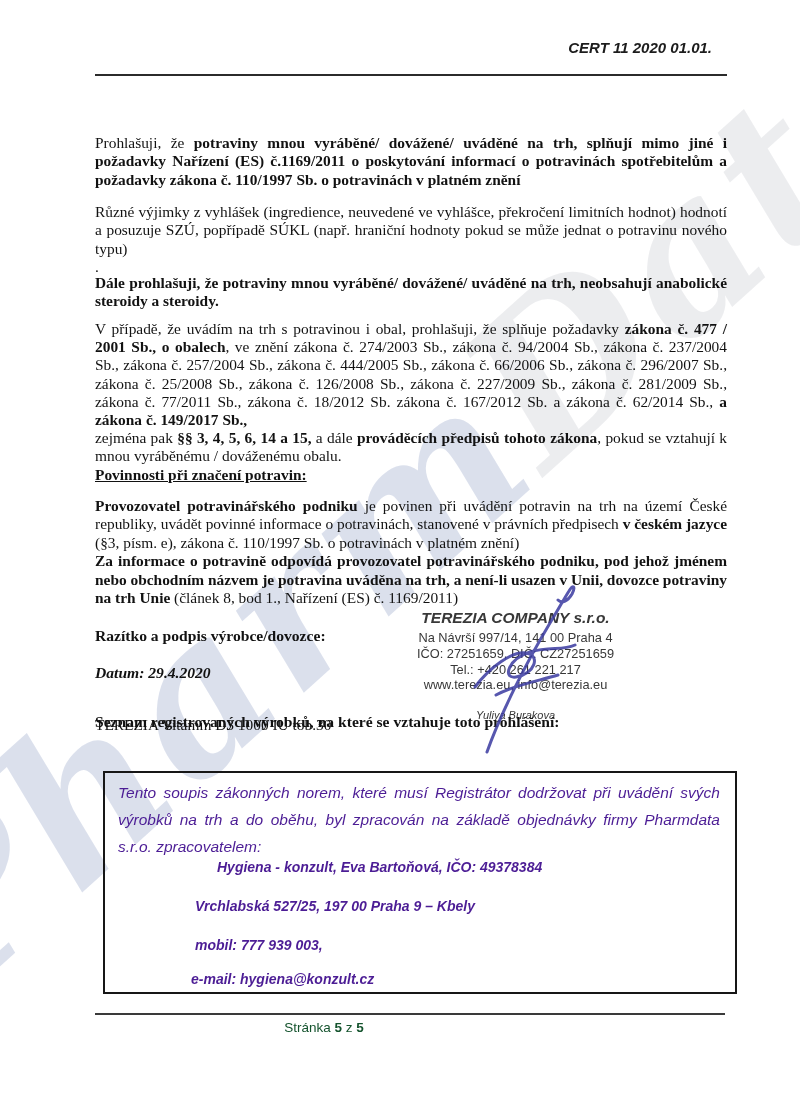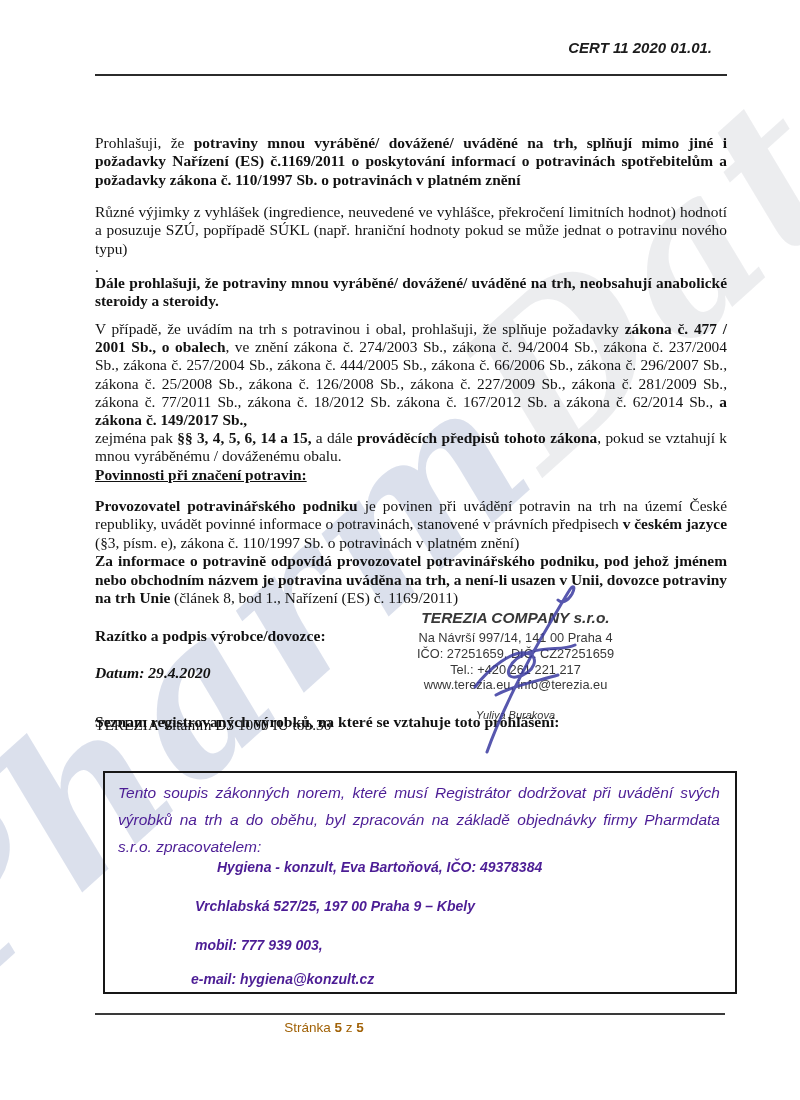--- a/index.html
+++ b/index.html
@@ -25,21 +25,21 @@
   .stamp .sline{font-size:12.8px;line-height:15.8px;}
   .stamp .signatory{font-size:11px;font-style:italic;margin-top:16px;}
   .sig{left:438px;top:575px;z-index:2;}
   .proc-box{left:103px;top:771px;width:630px;height:219px;border:2px solid #161616;
             font-family:"Liberation Sans",sans-serif;font-style:italic;color:#4c1d95;}
   .proc-box .intro{position:absolute;left:13px;top:6px;width:602px;
                    font-size:15.5px;line-height:27px;text-align:justify;}
   .proc-line{position:absolute;font-size:14px;font-weight:bold;}
   .footer-rule{left:95px;top:1013px;width:630px;height:2px;background:#3a3a3a;}
   .page-number{left:0;top:1020px;width:648px;text-align:center;
-               font-family:"Liberation Sans",sans-serif;font-size:13.5px;color:#a16207;}
+               font-family:"Liberation Sans",sans-serif;font-size:13.5px;color:#14532d;}
 </style>
 </head>
 <body>
 
 <div class="page">
 
   <div class="watermark"><span class="wm1">Pharm</span><span class="wm2">Data</span></div>
 
   <div class="abs header-ref">CERT 11 2020 01.01.</div>
   <div class="abs rule" style="left:95px;top:74px;width:632px;"></div>

